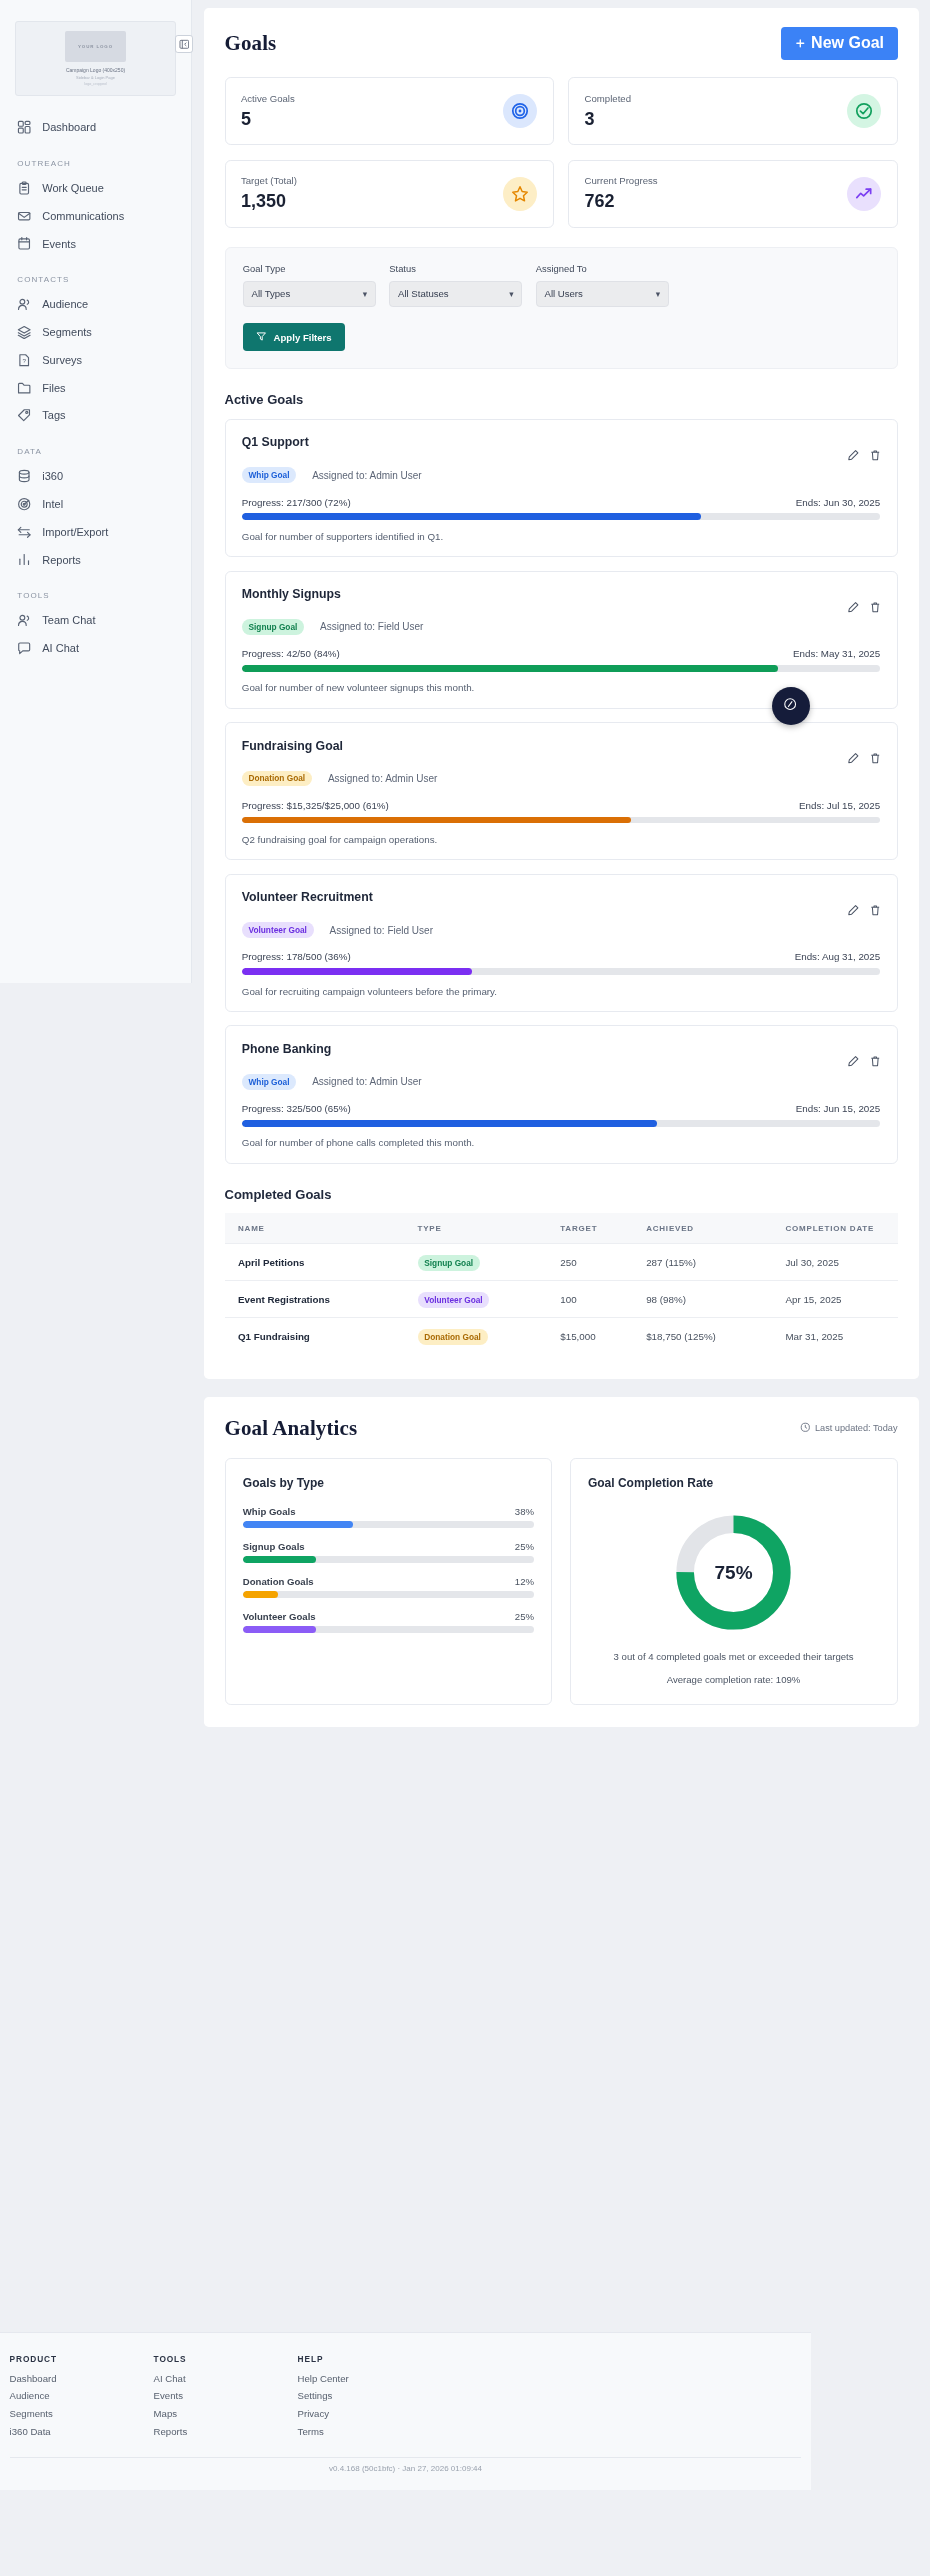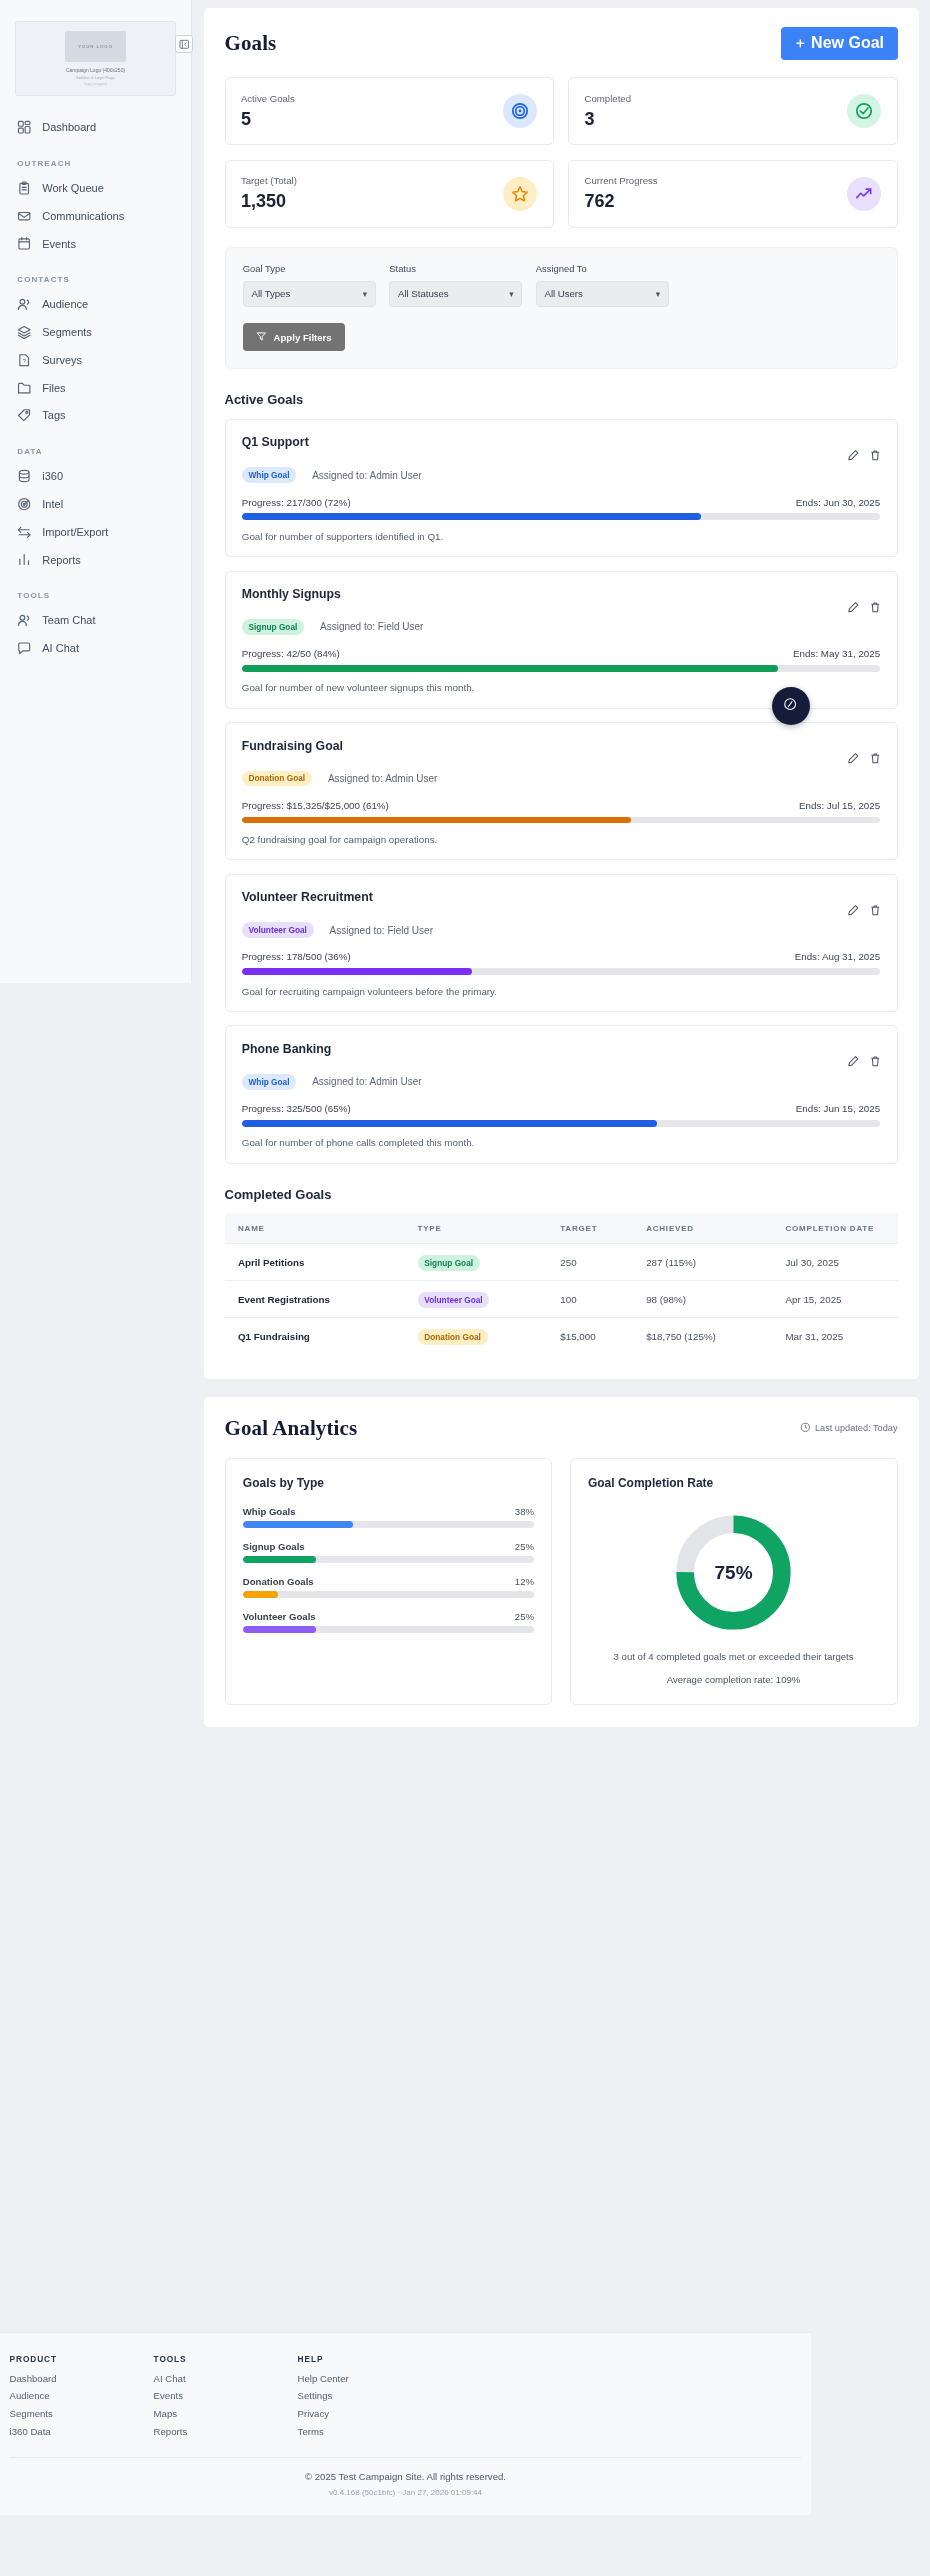--- a/index.html
+++ b/index.html
@@ -47,21 +47,21 @@
     position: absolute; right: -1.9px; top: 35px;
     width: 18px; height: 18px;
     border: 1px solid #ccd2db; border-radius: 2.9px;
     background: #fff;
     display: flex; align-items: center; justify-content: center;
     cursor: pointer;
   }
 
   .nav { margin-top: 17.3px; }
   .nav-section {
-    font-size: 8px; letter-spacing: 1.1px; font-weight: 700;
+    font-size: 8px; letter-spacing: 1.1px; font-weight: 400;
     color: #8b94a3; padding: 0 0 0 17.3px;
     margin: 17.3px 0 6.7px 0; text-transform: uppercase;
   }
   .nav-item {
     display: flex; align-items: center; gap: 10.6px;
     padding: 6.7px 0 6.7px 17.3px;
     font-size: 11px; color: #414b5c; cursor: pointer;
   }
   .nav-ico { width: 14.4px; height: 14.4px; flex: none; color: #5a6475; }
   .nav-ico svg { width: 14.4px; height: 14.4px; display: block; }
@@ -121,21 +121,21 @@
     background: #ebecee; border: 1px solid #dfe1e6;
     border-radius: 3.8px; padding: 0 7.7px;
     font-size: 9.6px; color: #394153;
     font-family: "Liberation Sans", sans-serif;
     appearance: none; cursor: pointer;
     display: flex; align-items: center; justify-content: space-between;
   }
   .sel .chev { color: #4b5365; font-size: 8.7px; }
   .btn-dark {
     margin-top: 16.3px;
-    background: #737373; color: #fff;
+    background: #0f766e; color: #fff;
     font-size: 9.6px; font-weight: 600;
     border: none; border-radius: 3.8px;
     padding: 7.7px 13.5px; cursor: pointer;
     display: inline-flex; align-items: center; gap: 6.7px;
   }
 
   .section-head {
     font-size: 13px; font-weight: 600; color: #222a3d;
     margin: 23px 0 11.5px 0;
   }
@@ -810,16 +810,15 @@
       </div>
       <div class="foot-col">
         <div class="foot-h">HELP</div>
         <a class="foot-link">Help Center</a>
         <a class="foot-link">Settings</a>
         <a class="foot-link">Privacy</a>
         <a class="foot-link">Terms</a>
       </div>
     </div>
   <div class="foot-div"></div>
-  <div class="foot-copy">© 2025 Test Campaign Site. All rights reserved.</div>
   <div class="foot-ver">v0.4.168 (50c1bfc) · Jan 27, 2026 01:09:44</div>
 </div>
 
 
 </body></html>

